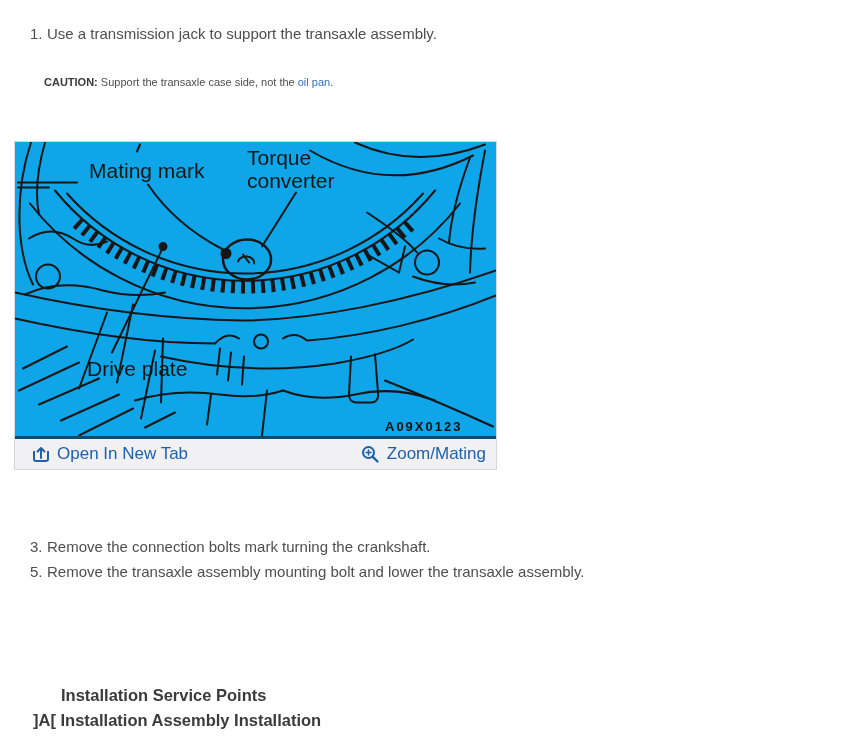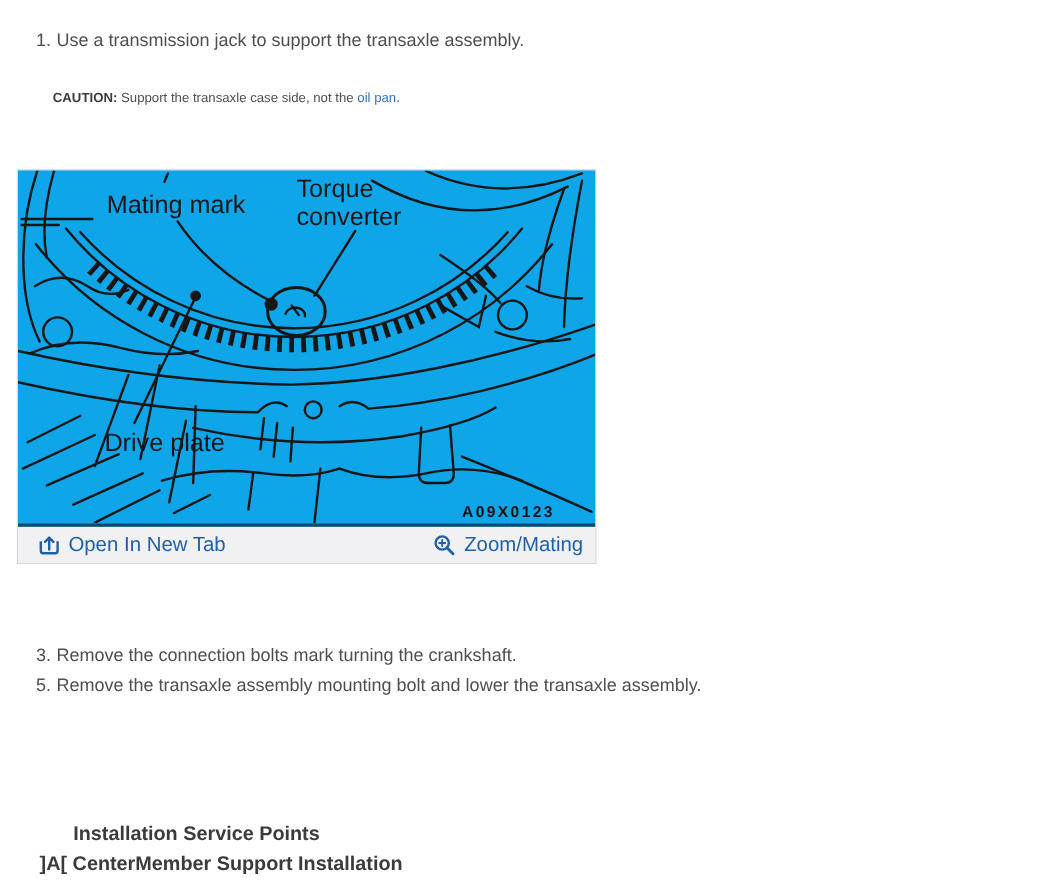--- a/index.html
+++ b/index.html
@@ -149,13 +149,13 @@
 <div class="abs" style="left:30px; top:534px;">
   <div class="step">
     <span class="num">3.</span><span>Remove the connection bolts mark turning the crankshaft.</span>
   </div>
   <div class="step">
     <span class="num">5.</span><span>Remove the transaxle assembly mounting bolt and lower the transaxle assembly.</span>
   </div>
 </div>
 
 <div class="abs heading" style="left:17px; top:683px;margin-left:44px;">Installation Service Points</div>
-<div class="abs heading" style="left:33px; top:708px;">]A[ CenterMember Support Installation</div>
+<div class="abs heading" style="left:33px; top:708px;">]A[ Installation Assembly Installation</div>
 
 </body></html>

